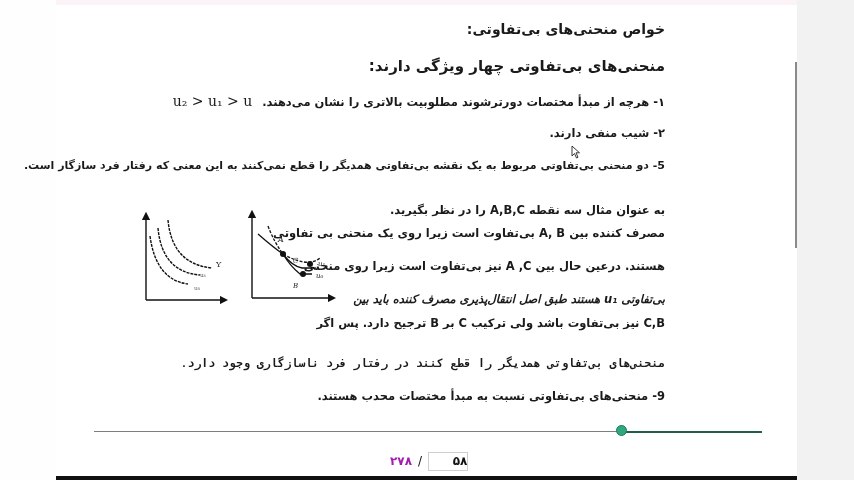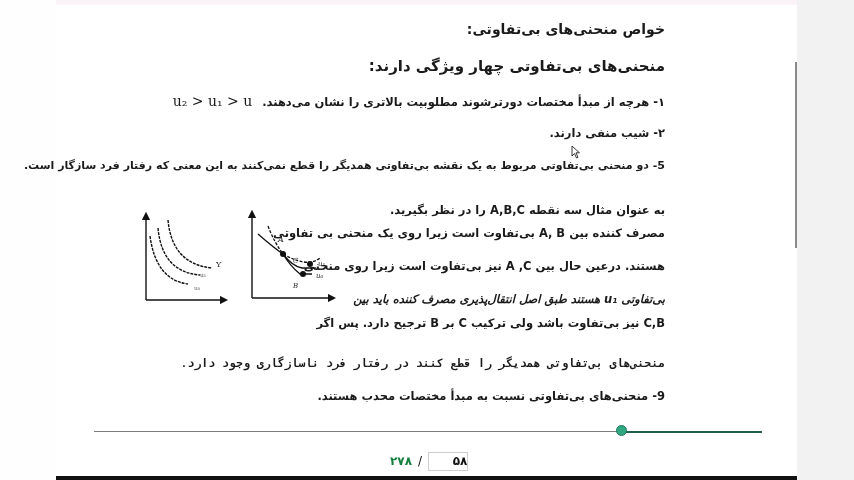--- a/index.html
+++ b/index.html
@@ -37,21 +37,21 @@
   .math { font-family:"DejaVu Serif", serif; font-weight:normal; direction:ltr; unicode-bidi:isolate; }
   .cursor { position:absolute; left:571px; top:145px; }
   .figure { position:absolute; }
   .slider-track-gray { position:absolute; left:94px; top:431px; width:528px; height:1px; background:#7d7d7d; }
   .slider-track-fill { position:absolute; left:622px; top:431px; width:140px; height:1.5px; background:#1f5e4c; }
   .slider-thumb {
     position:absolute; left:616px; top:425px; width:11px; height:11px; border-radius:50%;
     background:#2fa882; border:1px solid #1d7a5c; box-sizing:border-box;
   }
   .pager { position:absolute; top:451px; left:390px; height:20px; display:flex; align-items:center; gap:6px; direction:ltr; }
-  .pager .total { font-size:12px; color:#15803d; font-weight:bold; }
+  .pager .total { font-size:12px; color:#a21caf; font-weight:bold; }
   .pager .sep { font-size:12px; color:#111; }
   .pager .box {
     width:40px; height:19px; border:1px solid #cfcfcf; background:#fff;
     display:flex; align-items:center; justify-content:center; font-size:12px; font-weight:bold; color:#111;
     box-sizing:border-box;
     padding-left:24px;
   }
 </style>
 </head>
 <body>

